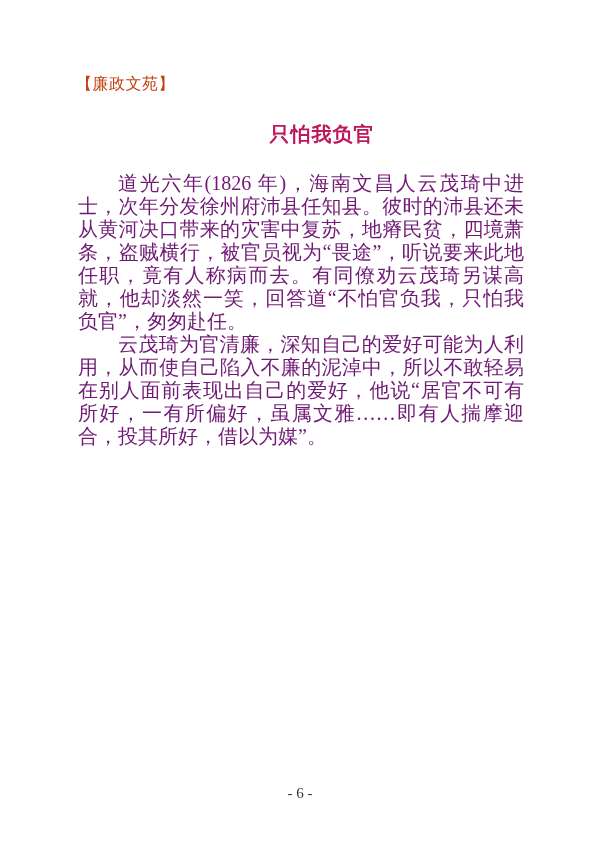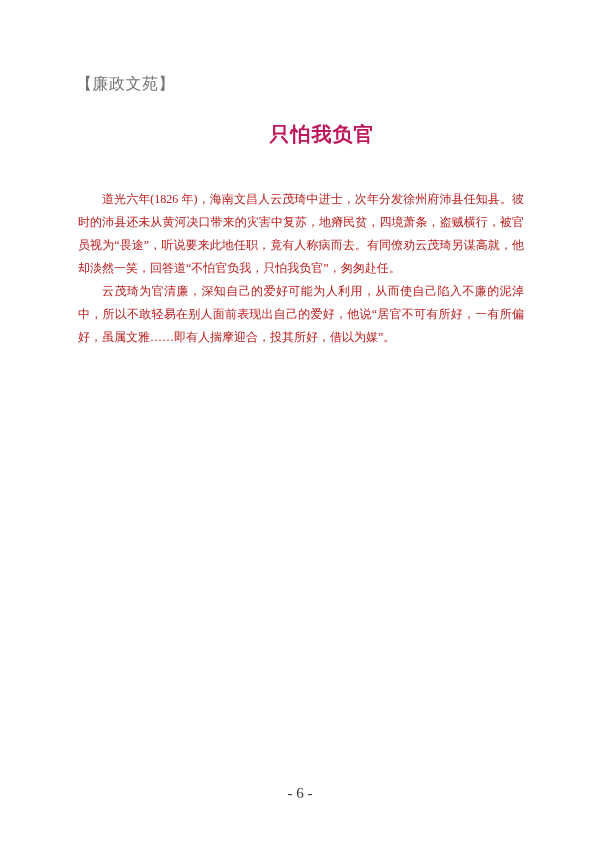--- a/index.html
+++ b/index.html
@@ -15,46 +15,46 @@
       color: #333333;
       font-family: "Liberation Serif", "DejaVu Serif", serif;
       overflow: hidden;
     }
     .section-tag {
       position: absolute;
       left: 76px;
       top: 74px;
       font-size: 16px;
       letter-spacing: 0.5px;
-      color: #737373;
+      color: #c2410c;
       white-space: nowrap;
     }
     .article-title {
       position: absolute;
       left: 0;
       top: 121px;
       width: 600px;
       margin: 0;
       padding-left: 44px;   
       box-sizing: border-box;
       text-align: center;
       font-size: 20px;
       font-weight: bold;
       letter-spacing: 1px;
       color: #be185d;
     }
     .article-body {
       position: absolute;
       left: 78px;
-      top: 188px;
+      top: 172px;
       width: 446px;
-      font-size: 12px;
+      font-size: 20px;
       line-height: 23px;
       text-align: justify;
-      color: #b91c1c;
+      color: #701a75;
     }
     .article-body p {
       margin: 0;
       padding: 0;
       text-indent: 2em;
       word-break: break-all;
     }
     .page-number {
       position: absolute;
       left: 0;

